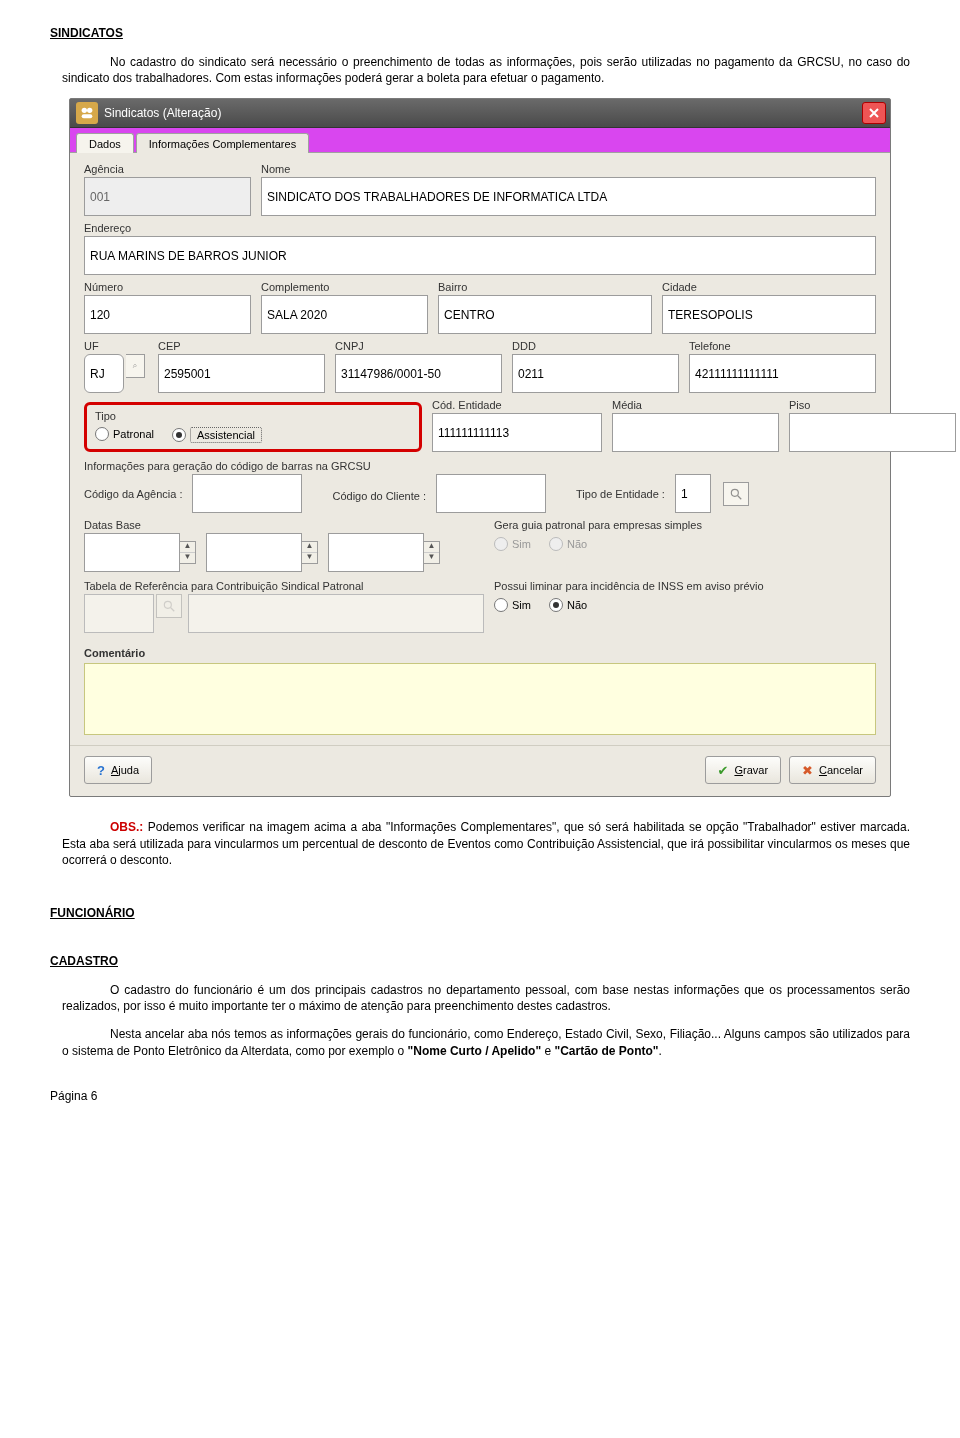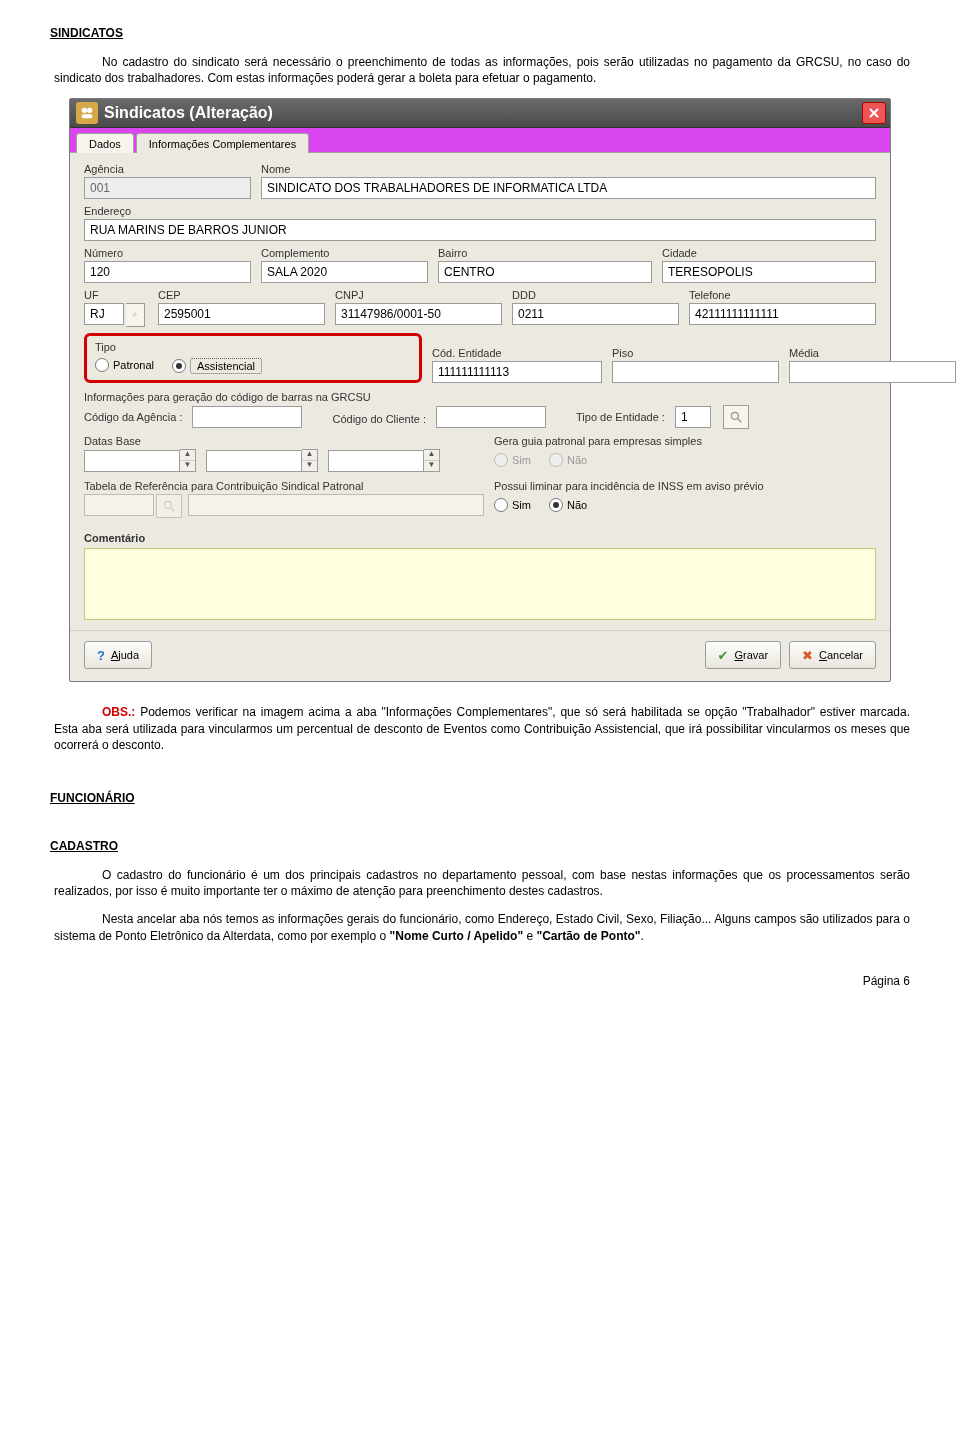--- a/index.html
+++ b/index.html
@@ -1,39 +1,39 @@
 <!DOCTYPE html>
 <html><head>
 <meta charset="utf-8">
 <style>
   body{margin:0;font-family:Verdana,Arial,sans-serif;font-size:12px;background:#fff;color:#000;width:960px}
   .page{padding:20px 50px 30px 50px}
   .heading{font-weight:bold;text-decoration:underline;font-size:12px;margin:6px 0 14px 0}
-  .para{text-align:justify;line-height:1.35;margin:0 0 12px 4px}
+  .para{text-align:justify;line-height:1.35;margin:0 0 12px 12px}
   .indent{text-indent:48px}
   .red{color:#cc0000;font-weight:bold}
-  .footer{text-align:right;margin-top:30px;font-size:12px}
+  .footer{text-align:left;margin-top:30px;font-size:12px}
 
   .win{margin:8px auto 22px auto;width:820px;background:#ece9e1;border:1px solid #7a7a7a;border-radius:2px}
   .titlebar{background:linear-gradient(#6a6a6a,#4a4a4a);color:#fff;height:28px;display:flex;align-items:center;border-bottom:1px solid #333}
   .title-icon{width:22px;height:22px;margin:0 6px;background:#d6a84a;border-radius:3px;display:flex;align-items:center;justify-content:center}
   .title-icon svg{width:16px;height:16px}
-  .title-text{flex:1;font-weight:bold;font-size:16px}
+  .title-text{flex:1;font-weight:normal;font-size:12px}
   .close-btn{width:22px;height:20px;margin-right:4px;background:#e55;border:1px solid #a00;border-radius:3px;display:flex;align-items:center;justify-content:center;color:#fff;font-weight:bold}
 
   .tabs{display:flex;border-bottom:1px solid #a0a0a0;padding:4px 6px 0 6px;background:#d946ef}
   .tab{padding:4px 12px 3px 12px;border:1px solid #a0a0a0;border-bottom:none;margin-right:2px;background:#ece9e1;font-size:11px;border-radius:3px 3px 0 0;position:relative;top:1px;cursor:pointer}
   .tab.active{background:#f6f4ed}
 
   .form-body{padding:10px 14px}
 
   .row{display:flex;gap:10px;margin-bottom:6px}
   .fld{display:flex;flex-direction:column}
   .lbl{font-size:11px;color:#333;margin-bottom:2px}
-  .inp{background:#fff;border:1px solid #9c9c9c;height:22px;padding:2px 5px;font-size:12px;box-sizing:border-box}
+  .inp{background:#fff;border:1px solid #9c9c9c;height:39px;padding:2px 5px;font-size:12px;box-sizing:border-box}
   .inp.ro{background:#eee;color:#666}
   .inp.noborder{border:1px solid #bbb;background:#f4f2eb}
 
   .red-box{border:3px solid #d40000;border-radius:6px;padding:4px 8px 6px 8px;background:#ece9e1;flex:0 0 316px}
   .radio-row{display:flex;align-items:flex-start;gap:18px}
   .radio{display:flex;align-items:center;gap:4px;font-size:11px}
   .rdot{width:12px;height:12px;border:1px solid #777;border-radius:50%;display:inline-flex;align-items:center;justify-content:center;background:#fff}
   .rdot.sel::after{content:"";width:6px;height:6px;background:#333;border-radius:50%}
   .dotted-frame{border:1px dotted #666;padding:1px 6px;border-radius:2px}
   .disabled{color:#999}
@@ -126,21 +126,21 @@
         <div class="fld" style="flex:1">
           <span class="lbl">Cidade</span>
           <input class="inp" value="TERESOPOLIS" style="">
         </div>
       </div>
 
       <div class="row">
         <div class="fld" style="flex:0 0 64px">
           <span class="lbl">UF</span>
           <div style="display:flex">
-            <input class="inp" style="width: 40px;" value="RJ">
+            <input class="inp" style="width: 40px; border-radius: 6px;" value="RJ">
             <div class="lookup-btn" style="border-left:none;width:18px;height:22px;font-size:8px;color:#888">⌕</div>
           </div>
         </div>
         <div class="fld" style="flex:0 0 120px">
           <span class="lbl">CEP</span>
           <input class="inp" value="2595001" style="">
         </div>
         <div class="fld" style="flex:0 0 160px">
           <span class="lbl">CNPJ</span>
           <input class="inp" value="31147986/0001-50" style="">
@@ -167,25 +167,25 @@
               <span class="rdot sel"></span>
                 <span class="dotted-frame">Assistencial</span>
             </label>
           </div>
         </div>
         <div class="fld" style="flex:0 0 170px">
           <span class="lbl">Cód. Entidade</span>
           <input class="inp" value="111111111113" style="">
         </div>
         <div class="fld" style="flex:1">
+          <span class="lbl">Média</span>
+          <input class="inp" style="">
+        </div>
+        <div class="fld" style="flex:1">
           <span class="lbl">Piso</span>
-          <input class="inp" style="">
-        </div>
-        <div class="fld" style="flex:1">
-          <span class="lbl">Média</span>
           <input class="inp" style="">
         </div>
       </div>
 
       <div class="section-lbl">Informações para geração do código de barras na GRCSU</div>
       <div class="row" style="align-items:center">
         <span class="lbl" style="margin:0">Código da Agência :</span>
         <input class="inp" style="width: 110px;">
         <span class="lbl" style="margin:4px 0 0 20px">Código do Cliente :</span>
         <input class="inp" style="width: 110px;">

